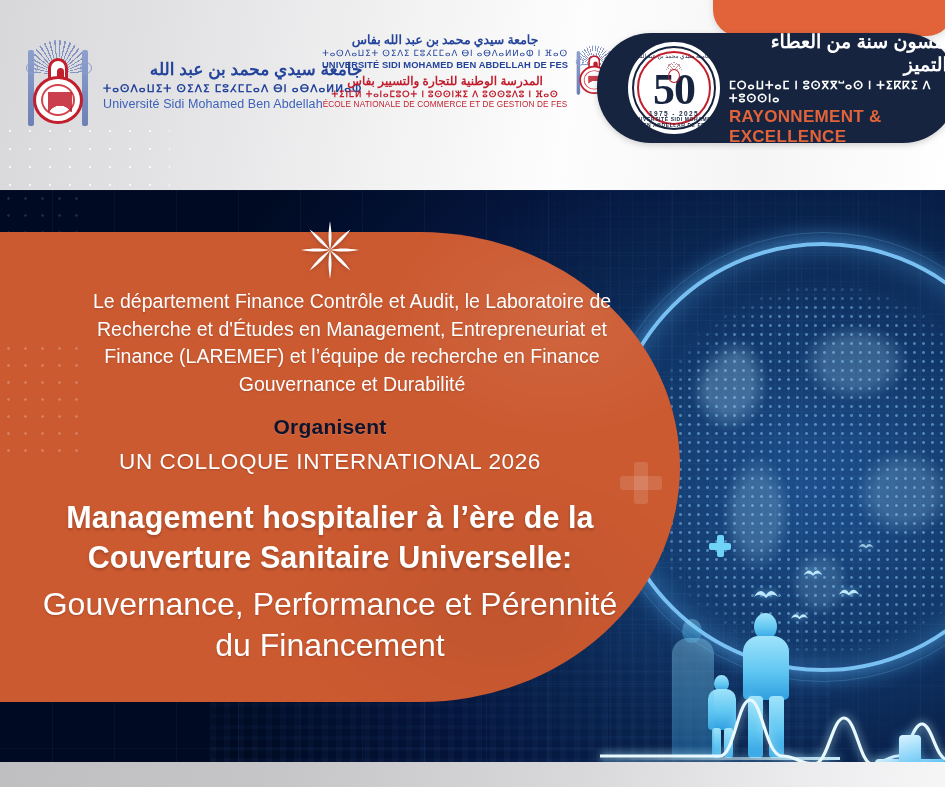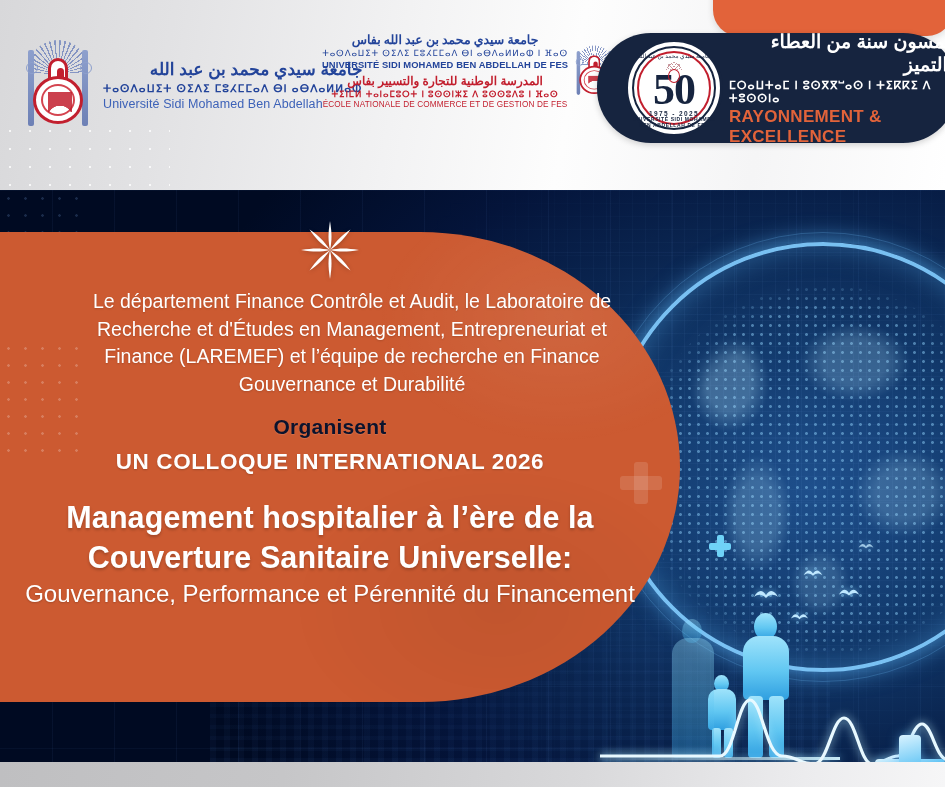--- a/index.html
+++ b/index.html
@@ -379,35 +379,36 @@
     margin-top:16px;
     font-size:21px;
     font-weight:700;
     color:#0b132d;
     letter-spacing:.2px;
     text-shadow:0 1px 1px rgba(255,255,255,.12);
   }
   .colloque {
     margin-top:10px;
     font-size:22.5px;
-    font-weight:700;
+    font-weight:400;
     letter-spacing:.6px;
     text-shadow:0 1px 2px rgba(0,0,0,.2);
   }
   .title {
     margin-top:22px;
     font-size:30.5px;
     font-weight:700;
     line-height:1.33;
     letter-spacing:.1px;
     padding:0 20px;
     text-shadow:0 2px 3px rgba(0,0,0,.22);
   }
   .subtitle {
-    font-size:24px;
+    margin-top:6px;
+    font-size:32px;
     font-weight:400;
     line-height:1.3;
     padding:0 24px;
     text-shadow:0 1px 2px rgba(0,0,0,.2);
   }
 
   
   .footer-band {
     position:absolute;
     left:0; top:762px;

